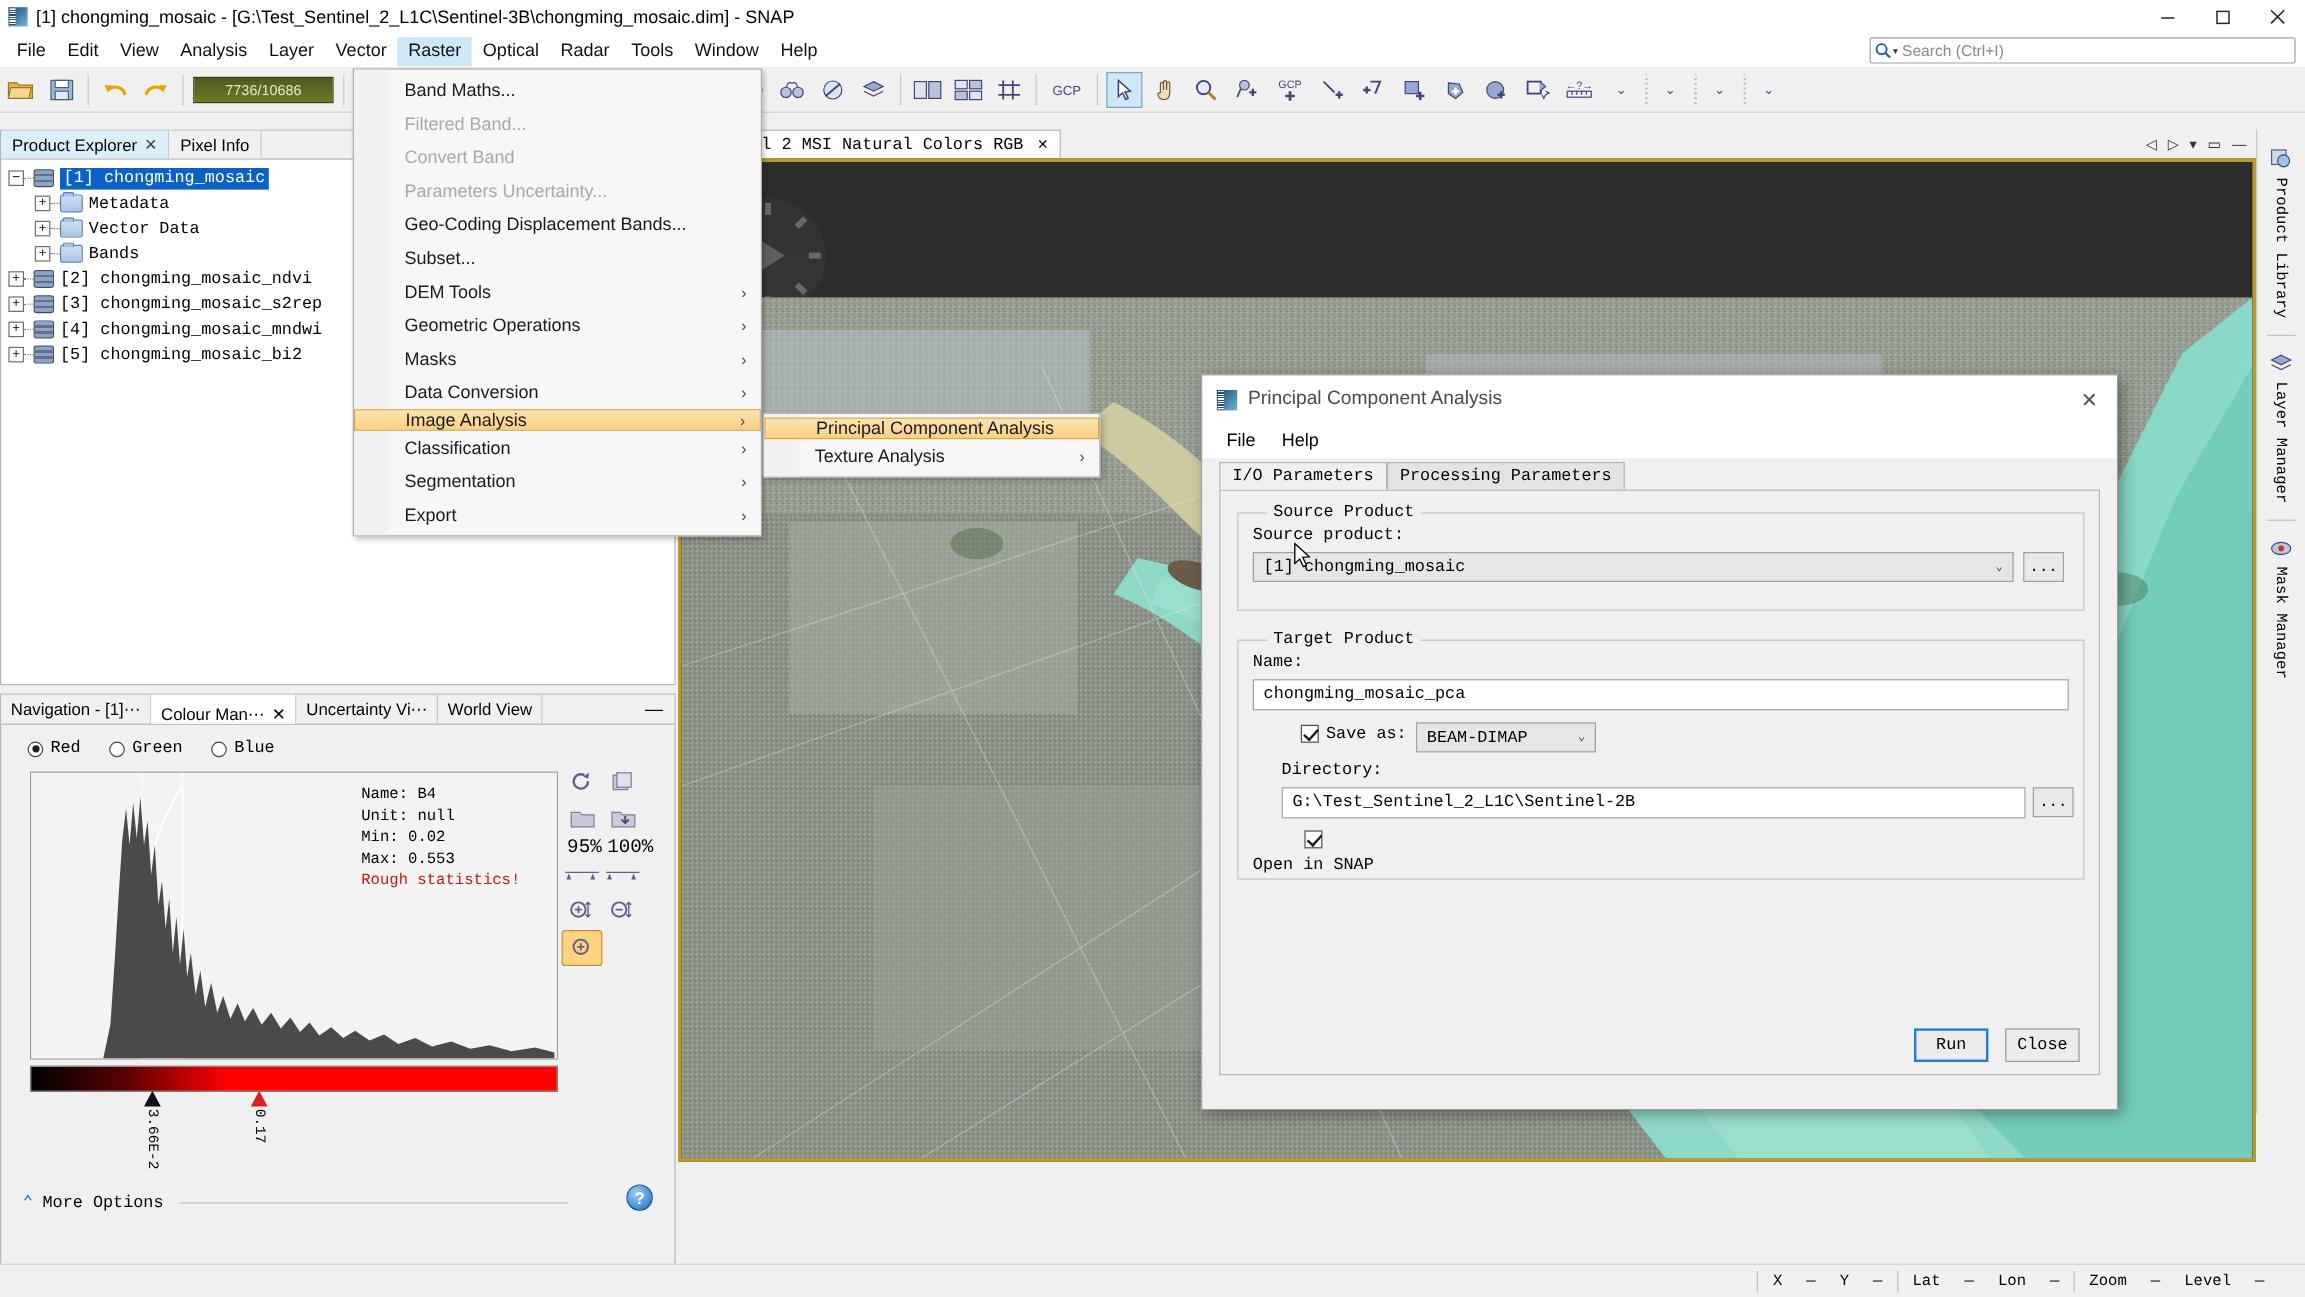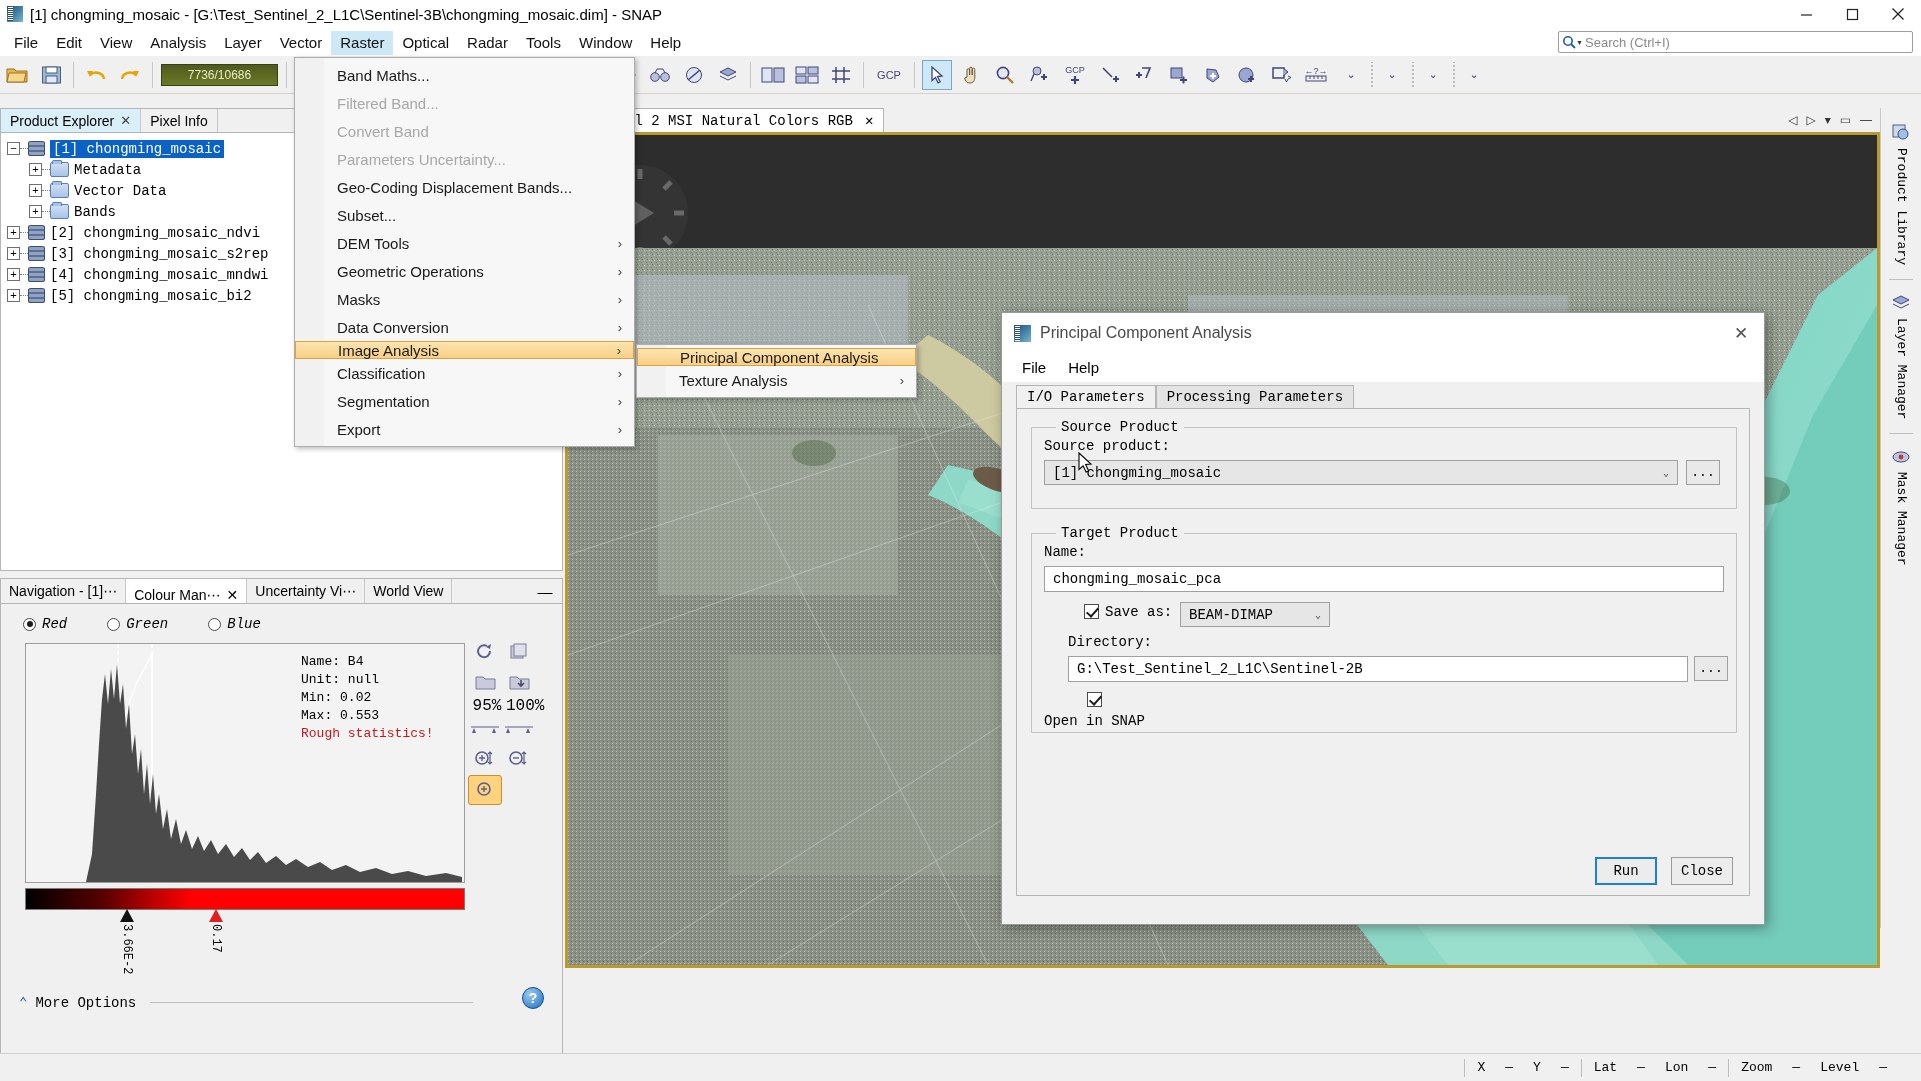--- a/index.html
+++ b/index.html
@@ -121,22 +121,22 @@
 
   
   .bl-panel {
     position: absolute; left: 0; top: 578px; width: 563px; height: 490px;
     background: #f0f0f0; border: 1px solid #b5b5b5;
   }
   .bl-tabs { height: 25px; display: flex; background: #f0f0f0; border-bottom:1px solid #b5b5b5; }
   .bl-tab { padding: 0 8px; font-size: 14px; display:flex; align-items:center; gap:6px; border-right:1px solid #c8c8c8; }
   .bl-tab.active { background: #ffffff; align-items: flex-end; }
   .bl-min { margin-left:auto; width: 34px; display:flex; align-items:center; justify-content:center; font-size:15px;}
-  .radios { display: flex; gap: 40px; padding: 12px 0 0 22px; font-size: 14px;
-    font-family:"Liberation Mono", monospace; align-items:flex-start;font-style:italic; }
+  .radios { display: flex; gap: 24px; padding: 12px 0 0 22px; font-size: 14px;
+    font-family:"Liberation Mono", monospace; align-items:flex-start; }
   .radio { display:flex; align-items:center; gap:6px; }
   .rdot { width:13px; height:13px; border:1.5px solid #4a4a4a; border-radius:50%; background:#fff; position:relative; }
   .rdot.on::after{content:"";position:absolute;left:2.5px;top:2.5px;width:6px;height:6px;border-radius:50%;background:#1c1c1c;}
   .hist-box {
     position: absolute; left: 24px; top: 64px; width: 440px; height: 240px;
     background: #f3f3f3; border: 1px solid #9d9d9d;
   }
   .hist-stats {
     position: absolute; right: 8px; top: 8px; font-size: 13px;
     font-family:"Liberation Mono", monospace; line-height: 18px; color: #000;

